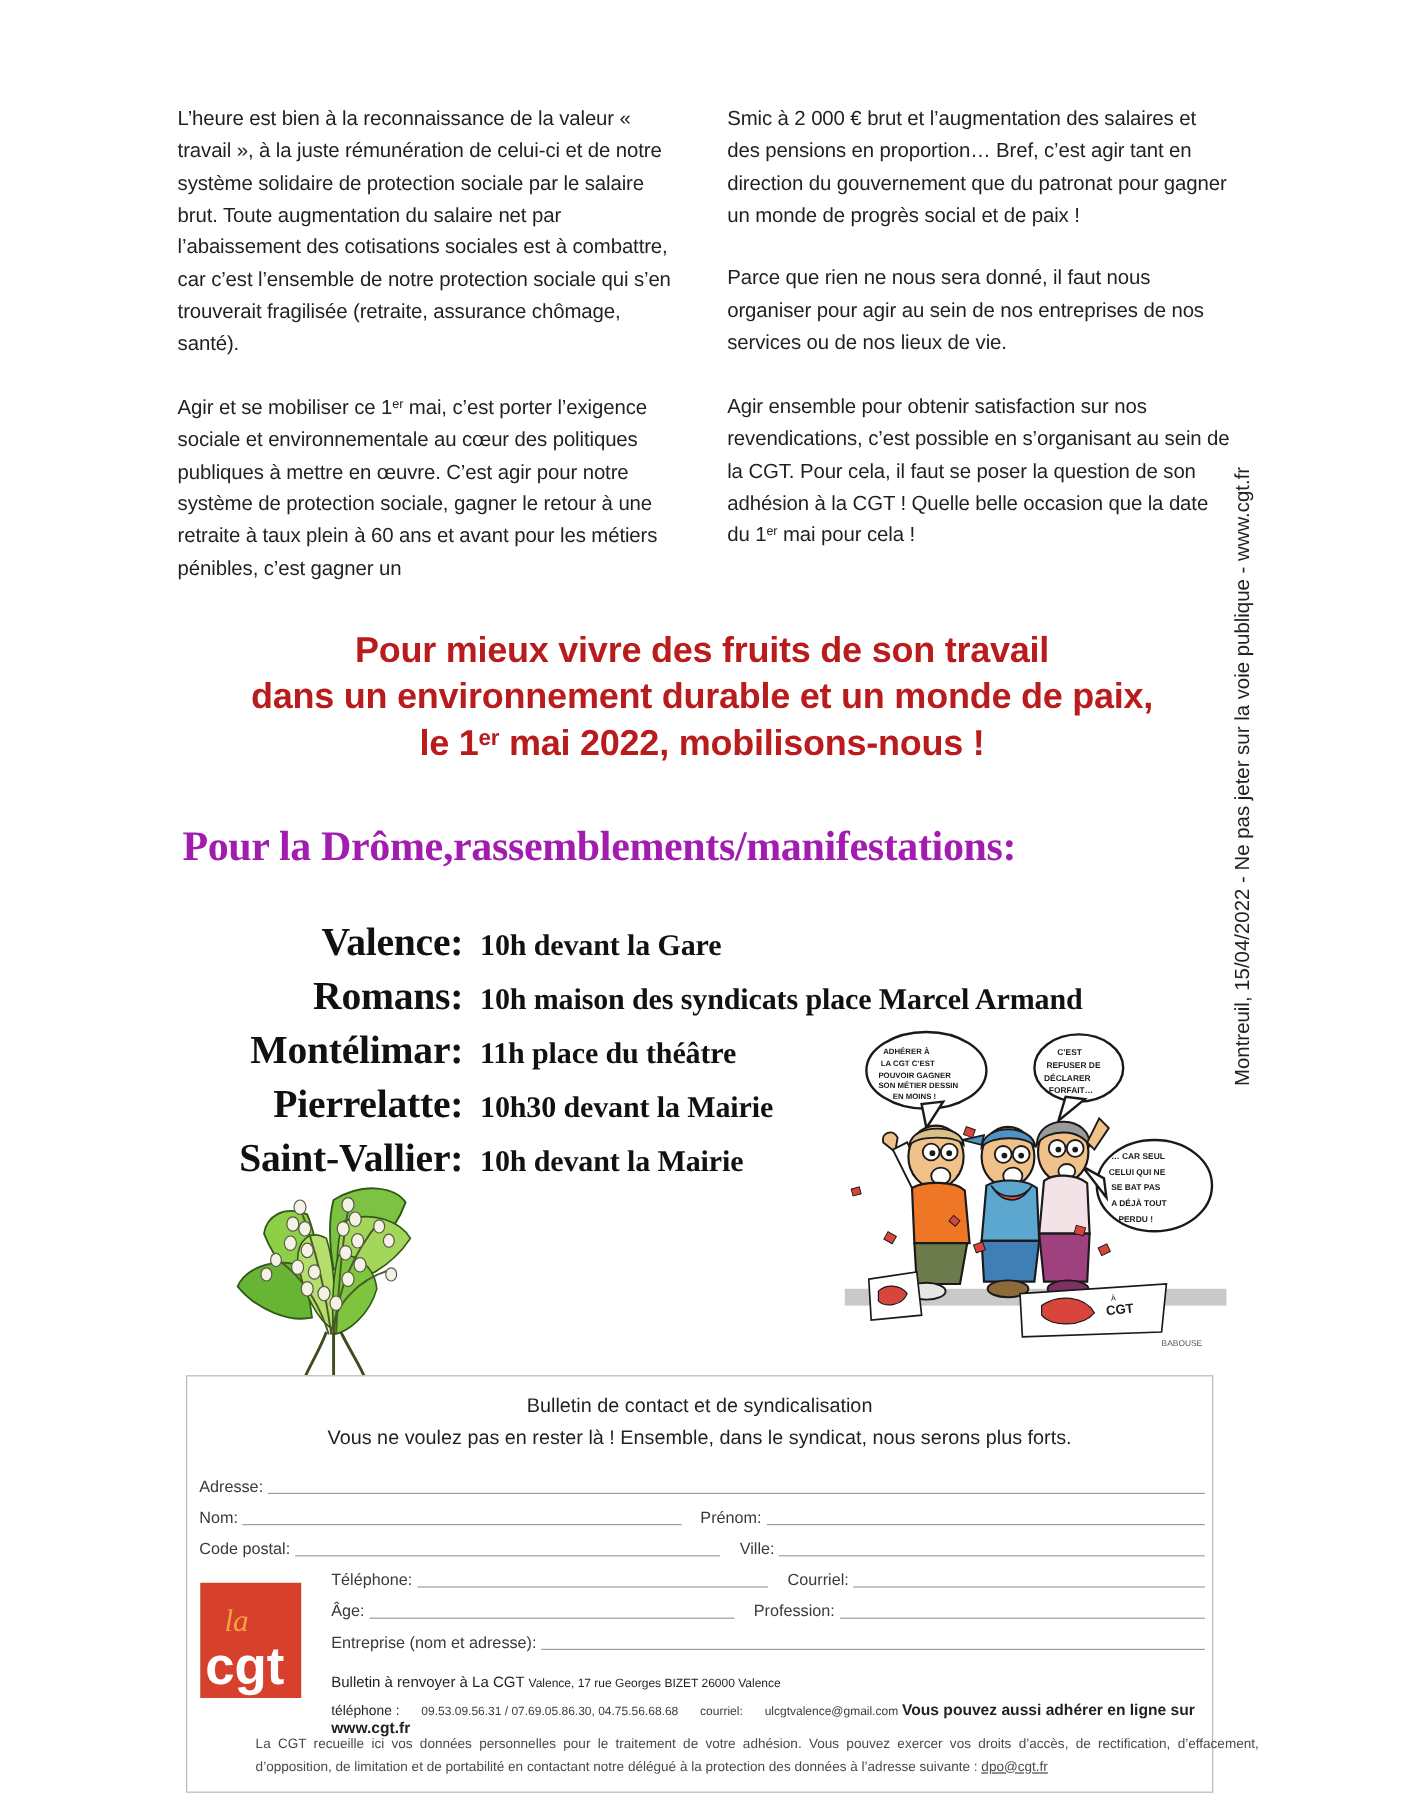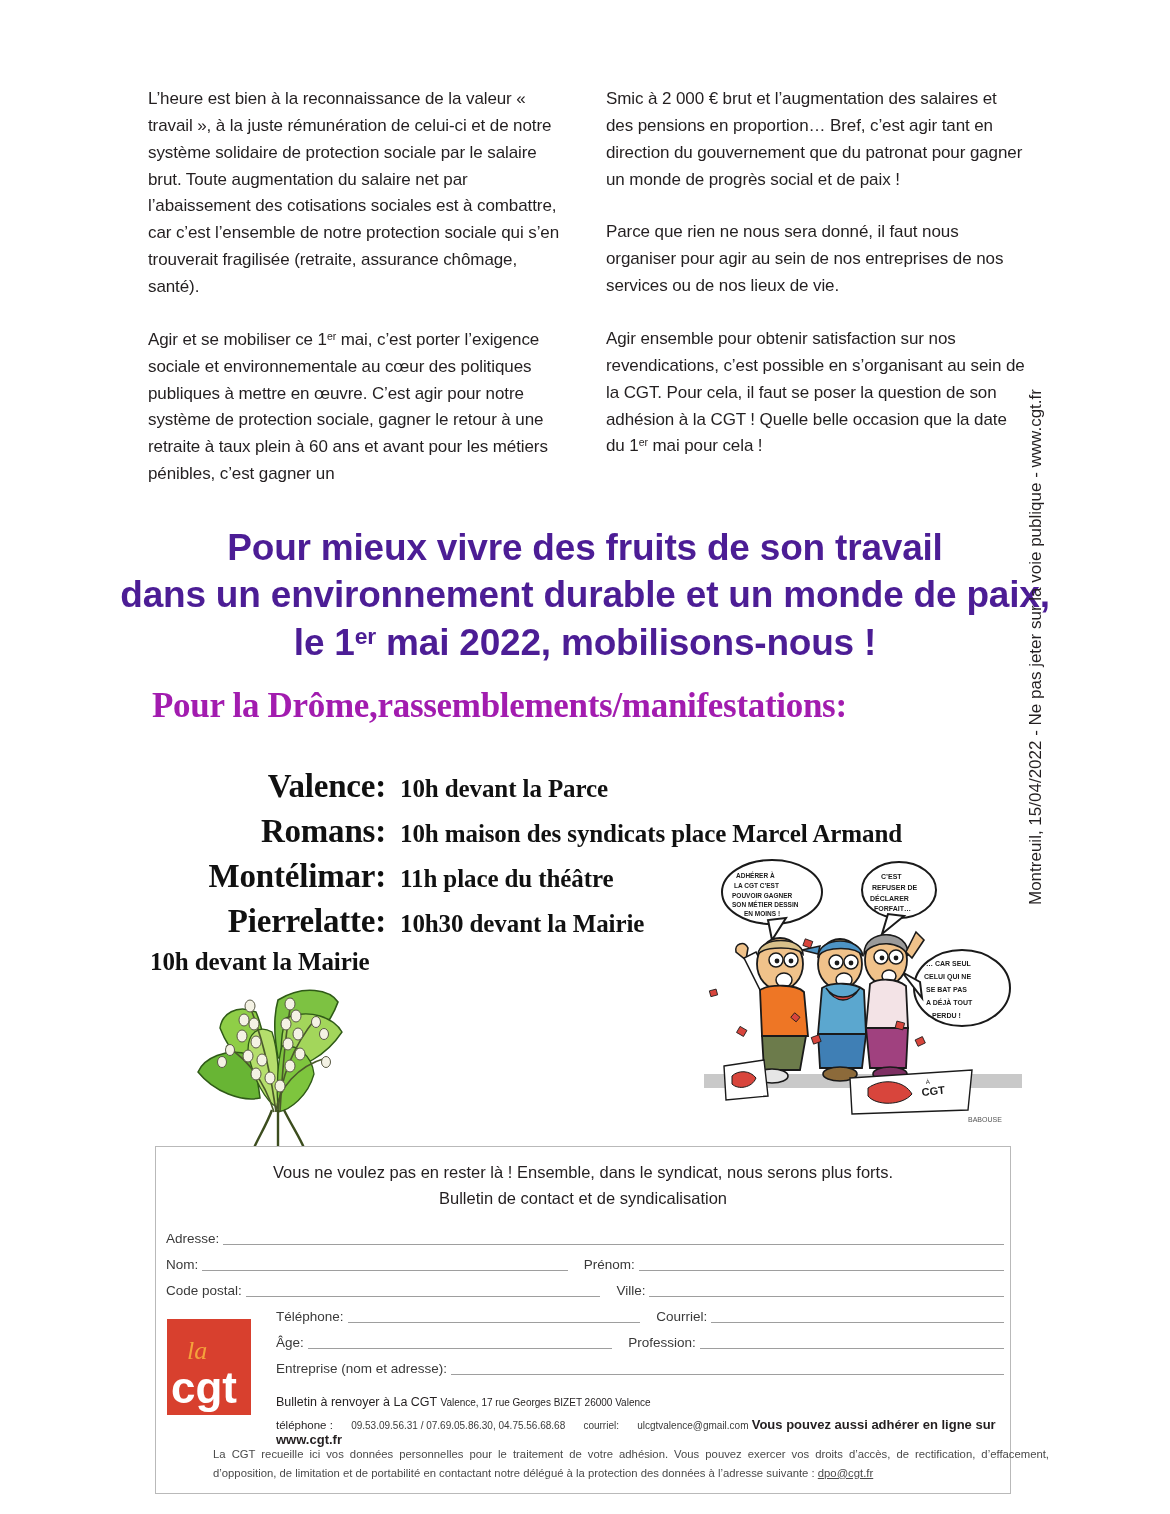--- a/index.html
+++ b/index.html
@@ -42,23 +42,23 @@
   .col p:last-child { margin-bottom: 0; }
   sup.ord { font-size: 0.62em; vertical-align: 0.46em; }
 
   
   .redhead {
     position: absolute;
     left: 0;
     top: 524px;
     width: 1170px;
     text-align: center;
-    color: #4c1d95;
+    color: #b91c1c;
     font-weight: bold;
-    font-size: 37px;
+    font-size: 30px;
     line-height: 1.28;
     letter-spacing: -0.2px;
   }
   .redhead div { white-space: nowrap; }
 
   
   .magenta {
     position: absolute;
     left: 152px;
     top: 686px;
@@ -243,35 +243,36 @@
     <div>Pour mieux vivre des fruits de son travail</div>
     <div>dans un environnement durable et un monde de paix,</div>
     <div>le 1<sup class="ord">er</sup> mai 2022, mobilisons-nous !</div>
   </div>
 
   <div class="magenta">Pour la Drôme,rassemblements/manifestations:</div>
 
   <div class="meetings">
     <div class="meeting-row">
       <span class="city">Valence:</span>
-      <span class="detail">10h devant la Parce</span>
+      <span class="detail">10h devant la Gare</span>
     </div>
     <div class="meeting-row">
       <span class="city">Romans:</span>
       <span class="detail">10h maison des syndicats place Marcel Armand</span>
     </div>
     <div class="meeting-row">
       <span class="city">Montélimar:</span>
       <span class="detail">11h place du théâtre</span>
     </div>
     <div class="meeting-row">
       <span class="city">Pierrelatte:</span>
       <span class="detail">10h30 devant la Mairie</span>
     </div>
     <div class="meeting-row">
+      <span class="city">Saint-Vallier:</span>
       <span class="detail">10h devant la Mairie</span>
     </div>
   </div>
 
   <div class="muguet">
     <svg viewBox="0 0 185 190" width="185" height="190" xmlns="http://www.w3.org/2000/svg">
 
       <path d="M92 38 C118 22 144 28 152 40 C142 68 116 92 92 96 C88 74 88 52 92 38 Z" fill="#7dc242" stroke="#2f5a17" stroke-width="1.6"></path>
       <path d="M100 56 C124 46 148 56 156 70 C140 94 114 108 96 106 C94 86 96 68 100 56 Z" fill="#a3d65b" stroke="#2f5a17" stroke-width="1.4"></path>
       <path d="M70 50 C50 42 36 52 34 66 C44 92 66 114 82 116 C82 92 76 64 70 50 Z" fill="#8fce47" stroke="#2f5a17" stroke-width="1.5"></path>
@@ -424,22 +425,22 @@
       </g>
       <text x="268" y="270" fill="#555555" font-family="'Liberation Sans', sans-serif" font-size="7">BABOUSE</text>
     </svg>
   </div>
 
   <div class="side-credit">Montreuil, 15/04/2022 - Ne pas jeter sur la voie publique - www.cgt.fr</div>
 
   <div class="bulletin">
 
     <div class="bul-title">
+      <div>Bulletin de contact et de syndicalisation</div>
       <div>Vous ne voulez pas en rester là ! Ensemble, dans le syndicat, nous serons plus forts.</div>
-      <div>Bulletin de contact et de syndicalisation</div>
     </div>
 
     <div class="fields">
 
       <div class="frow">
         <span class="flabel">Adresse:</span>
         <span class="fline"></span>
       </div>
 
       <div class="frow">

